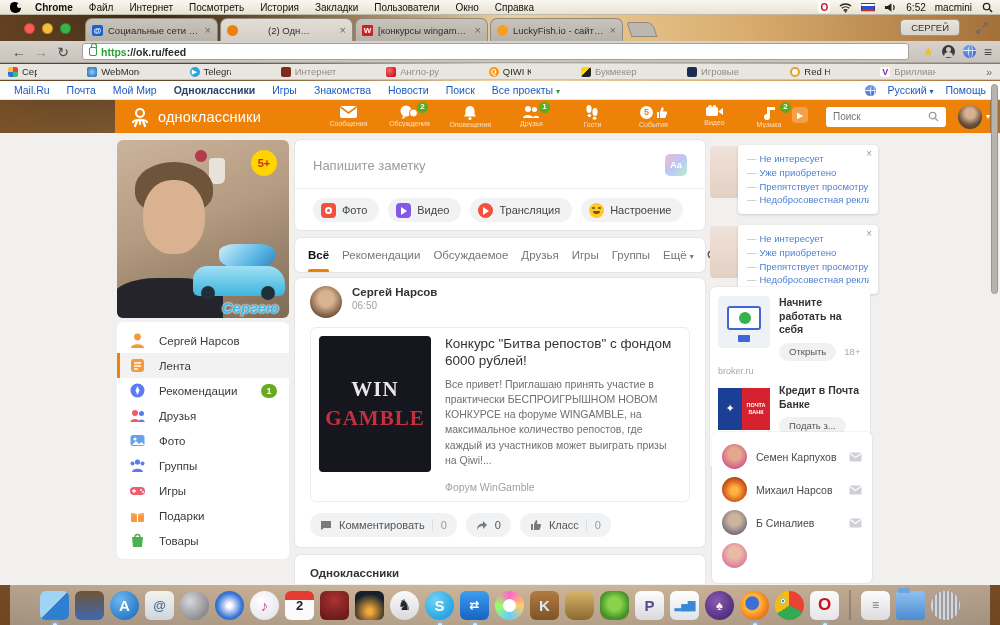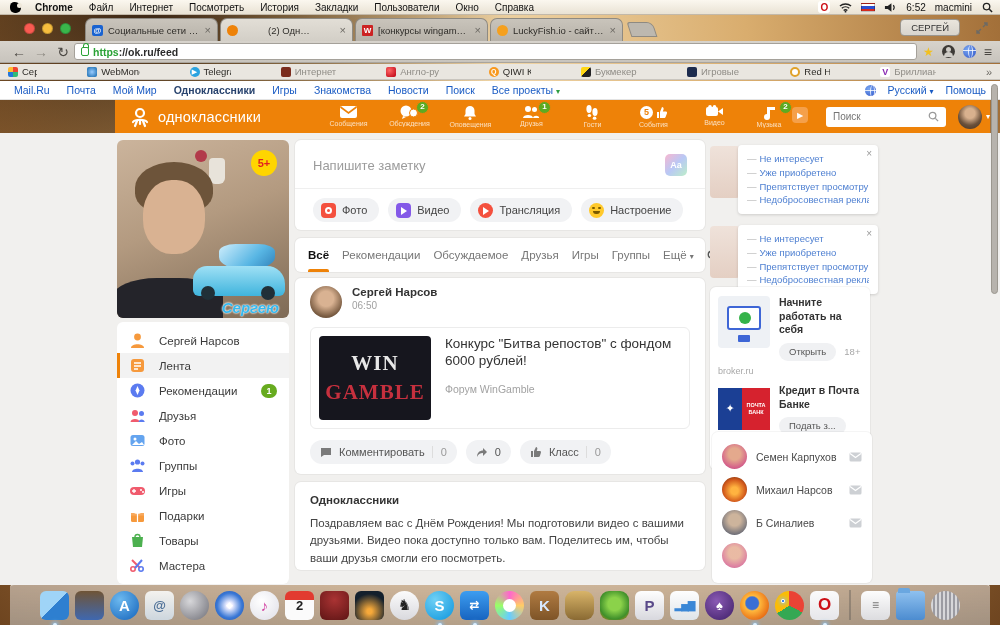--- a/index.html
+++ b/index.html
@@ -49,21 +49,21 @@
     background:linear-gradient(#e9e5dd,#d8d4cc); font-size:9.5px; color:#333; padding:2px 10px; }
   .expand-ico { position:absolute; right:12px; top:7px; width:12px; height:12px; }
 
   
   .toolbar { position:absolute; top:41px; left:0; right:0; height:22px;
     background:linear-gradient(#d7d3cc,#c8c4bd); border-bottom:1px solid #aaa59d;
     display:flex; align-items:center; padding:0 8px; z-index:40; }
   .nav-btn { font-size:14px; color:#4a4742; width:22px; text-align:center; }
   .nav-btn.dim { color:#8f8b84; }
   .omnibox { flex:1; height:17px; background:#fff; border:1px solid #a5a19a; border-radius:3px;
-    margin:0 0; display:flex; align-items:center; padding:0 6px; font-size:10.5px; }
+    margin:0 8px; display:flex; align-items:center; padding:0 6px; font-size:10.5px; }
   .padlock { width:8px; height:9px; border:1.5px solid #2aa235; border-radius:2px; position:relative; margin-right:4px;}
   .padlock::before{content:"";position:absolute;top:-5px;left:1px;width:4px;height:4px;border:1.5px solid #2aa235;border-bottom:none;border-radius:3px 3px 0 0;}
   .scheme { color:#2aa235; font-weight:bold; }
   .urlrest { color:#2b2b2b; font-weight:bold; }
   .tb-ico { font-size:12px; margin-left:6px; }
   .star { color:#f2c01e; }
   .person-ico { width:13px; height:13px; border-radius:50%; background:#3d3a36; margin-left:8px; position:relative;}
   .person-ico::before{content:"";position:absolute;top:2px;left:4px;width:5px;height:5px;border-radius:50%;background:#cfccc6;}
   .person-ico::after{content:"";position:absolute;bottom:1px;left:2px;width:9px;height:5px;border-radius:5px 5px 0 0;background:#cfccc6;}
   .globe-ico { width:13px; height:13px; border-radius:50%; margin-left:8px;
@@ -167,21 +167,21 @@
   .ftab.active::after{content:"";position:absolute;left:0;right:0;bottom:0;height:3px;background:#ee8208;border-radius:2px 2px 0 0;}
   .ftab-search { margin-left:auto; display:flex; align-items:center; gap:4px; color:#555;}
 
   .post { margin-top:6px; padding:8px 15px 10px; }
   .post-head { display:flex; align-items:flex-start; gap:10px; }
   .avatar32 { width:32px; height:32px; border-radius:50%;
     background:radial-gradient(circle at 50% 40%, #d9b292 30%, #7a5c42 70%, #4a392b); flex:none;}
   .post-author { font-size:11.5px; font-weight:bold; color:#333; }
   .post-time { font-size:10px; color:#a0a0a0; margin-top:2px; }
   .linkcard { margin-top:9px; border:1px solid #ececec; border-radius:6px; padding:8px; display:flex; gap:14px; }
-  .wg-img { width:112px; height:84px; background:#16161e; border-radius:4px; flex:none;
+  .wg-img { width:112px; height:136px; background:#16161e; border-radius:4px; flex:none;
     display:flex; flex-direction:column; align-items:center; justify-content:center; gap:4px;}
   .wg-win { color:#e8e8e8; font-family:"Liberation Serif",serif; font-weight:bold; font-size:21px; letter-spacing:1px;}
   .wg-gamble { color:#c6303e; font-family:"Liberation Serif",serif; font-weight:bold; font-size:21px; letter-spacing:1px;}
   .lc-title { font-size:13.5px; color:#333; line-height:1.25; }
   .lc-text { font-size:10.5px; color:#6f6f6f; line-height:1.45; margin-top:7px; }
   .lc-src { font-size:10.5px; color:#a2a2a2; margin-top:13px; }
   .actions { display:flex; gap:9px; margin-top:11px; }
   .act { height:24px; border-radius:13px; background:#f1f2f4; display:flex; align-items:center;
     padding:0 10px; font-size:11px; color:#555; gap:7px;}
   .act .cnt { color:#999; border-left:1px solid #ddd; padding-left:8px; }
@@ -596,29 +596,20 @@
           </svg>
         <span>Подарки</span>
       </div>
       <div class="smi">
         <svg class="sicon" viewBox="0 0 17 17">
             <path d="M3 5h11l-1 10H4z" fill="#4cb04f"></path>
             <path d="M6 5a2.5 2.5 0 0 1 5 0" fill="none" stroke="#4cb04f" stroke-width="1.4"></path>
           </svg>
         <span>Товары</span>
       </div>
-      <div class="smi">
-        <svg class="sicon" viewBox="0 0 17 17">
-            <path d="M3 3l8 8" stroke="#f05b6d" stroke-width="2"></path>
-            <circle cx="4" cy="12" r="2.2" fill="none" stroke="#f05b6d" stroke-width="1.6"></circle>
-            <circle cx="12" cy="12" r="2.2" fill="none" stroke="#5b7bf0" stroke-width="1.6"></circle>
-            <path d="M13 3l-7 8" stroke="#5b7bf0" stroke-width="2"></path>
-          </svg>
-        <span>Мастера</span>
-      </div>
     </div>
   </div>
 
   <div class="centercol">
     <div class="card compose">
       <div class="compose-row">
         <span class="compose-ph">Напишите заметку</span>
         <span class="aa-chip">Aa</span>
       </div>
       <div class="compose-div"></div>
@@ -667,20 +658,21 @@
           <div class="post-time">06:50</div>
         </div>
       </div>
       <div class="linkcard">
         <div class="wg-img">
           <span class="wg-win">WIN</span>
           <span class="wg-gamble">GAMBLE</span>
         </div>
         <div>
           <div class="lc-title">Конкурс "Битва репостов" с фондом 6000 рублей!</div>
+          <div class="lc-text">Все привет! Приглашаю принять участие в практически БЕСПРОИГРЫШНОМ НОВОМ КОНКУРСЕ на форуме WINGAMBLE, на максимальное количество репостов, где каждый из участников может выиграть призы на Qiwi!...</div>
           <div class="lc-src">Форум WinGamble</div>
         </div>
       </div>
       <div class="actions">
         <span class="act">
           <svg width="12" height="11" viewBox="0 0 12 11">
               <path d="M1 1h10v7H4L1 10z" fill="#7a7a7a"></path>
             </svg>
           <span>Комментировать</span>
             <span class="cnt">0</span>

